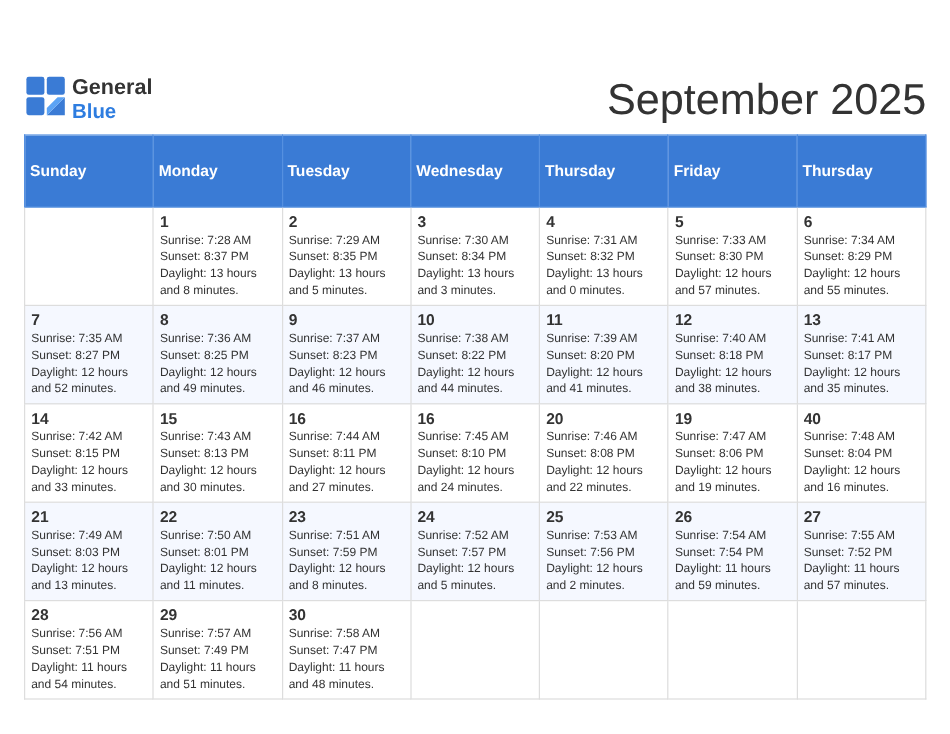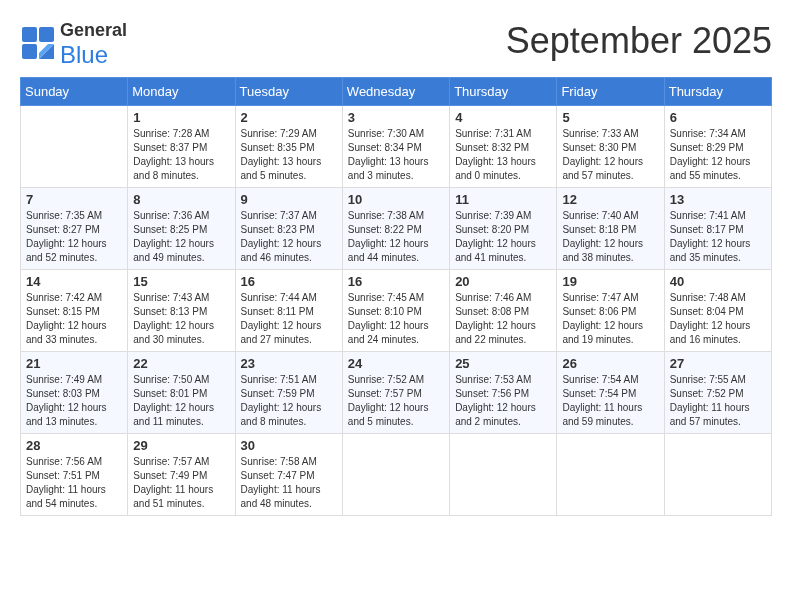--- a/index.html
+++ b/index.html
@@ -8,34 +8,35 @@
       background: #fff;
       width: 792px;
       min-height: 612px;
       padding: 20px;
     }
     .header-area {
       display: flex;
       justify-content: space-between;
       align-items: flex-start;
       margin-bottom: 8px;
+      margin-top: 42px;
     }
     .logo {
       display: flex;
       align-items: center;
       gap: 4px;
     }
     .logo-text-general {
       font-size: 18px;
       font-weight: bold;
       color: #333;
     }
     .logo-text-blue {
-      font-size: 24px;
-      font-weight: normal;
+      font-size: 17px;
+      font-weight: bold;
       color: #2e7de0;
     }
     .title-area {
       text-align: center;
     }
     .month-title {
       font-size: 36px;
       color: #333;
       font-weight: normal;
     }
@@ -45,22 +46,22 @@
     }
     .calendar-table {
       width: 100%;
       border-collapse: collapse;
       border: 1px solid #ccc;
     }
     .calendar-table th {
       background-color: #3a7bd5;
       color: #fff;
       font-size: 13px;
-      font-weight: normal;
-      padding: 6px 4px;
+      font-weight: bold;
+      padding: 22px 4px;
       text-align: left;
       border: 1px solid #5590e0;
     }
     .calendar-table td {
       vertical-align: top;
       border: 1px solid #ddd;
       padding: 4px 5px;
       font-size: 10px;
       color: #333;
       width: calc(100% / 7);

